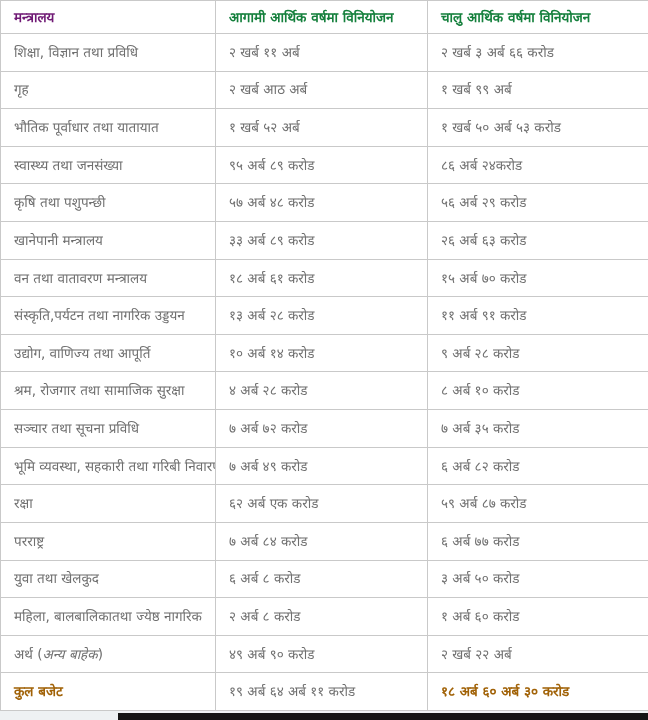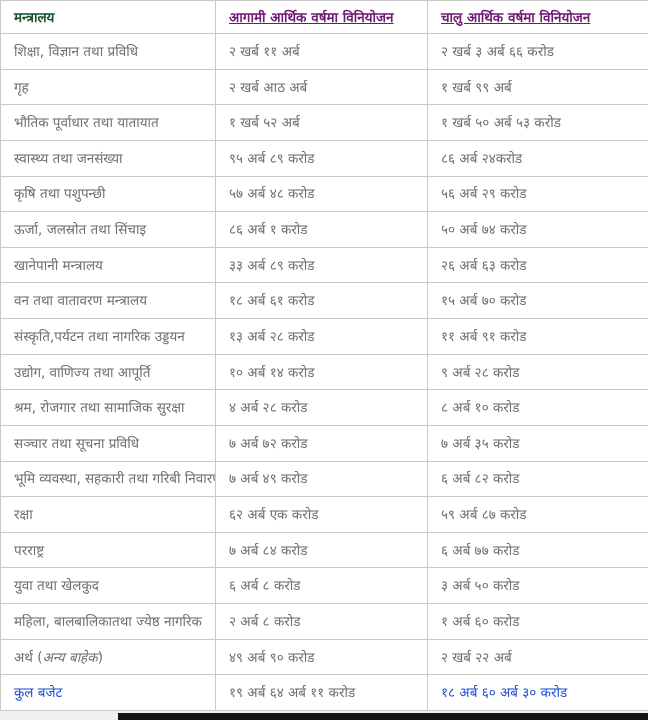--- a/index.html
+++ b/index.html
@@ -27,26 +27,26 @@
     vertical-align: middle;
     padding: 0 10px 0 13px;
     font-size: 13.5px;
     line-height: 1.25;
     height: 33px;
     white-space: nowrap;
     overflow: hidden;
   }
   th {
     font-weight: bold;
-    color: #14532d;
+    color: #701a75;
     font-size: 13.5px;
   }
-  th.accent { color: #701a75; text-decoration: underline; }
+  th.accent { color: #15803d; }
   td { color: #6f6f6f; }
-  td.bold { font-weight: normal; color: #1d4ed8; }
+  td.bold { font-weight: bold; color: #a16207; }
   .emph { font-weight: normal; font-style: italic; }
 
   .bottom-strip {
     position: absolute;
     left: 0; bottom: 0;
     width: 648px; height: 9px;
     background: #eef1f3;
   }
   .bottom-bar {
     position: absolute;
@@ -91,25 +91,20 @@
         </tr>
         <tr>
           <td>स्वास्थ्य तथा जनसंख्या</td>
           <td>९५ अर्ब ८९ करोड</td>
           <td>८६ अर्ब २४करोड</td>
         </tr>
         <tr>
           <td>कृषि तथा पशुपन्छी</td>
           <td>५७ अर्ब ४८ करोड</td>
           <td>५६ अर्ब २९ करोड</td>
-        </tr>
-        <tr>
-          <td>ऊर्जा, जलस्रोत तथा सिंचाइ</td>
-          <td>८६ अर्ब १ करोड</td>
-          <td>५० अर्ब ७४ करोड</td>
         </tr>
         <tr>
           <td>खानेपानी मन्त्रालय</td>
           <td>३३ अर्ब ८९ करोड</td>
           <td>२६ अर्ब ६३ करोड</td>
         </tr>
         <tr>
           <td>वन तथा वातावरण मन्त्रालय</td>
           <td>१८ अर्ब ६१ करोड</td>
           <td>१५ अर्ब ७० करोड</td>

